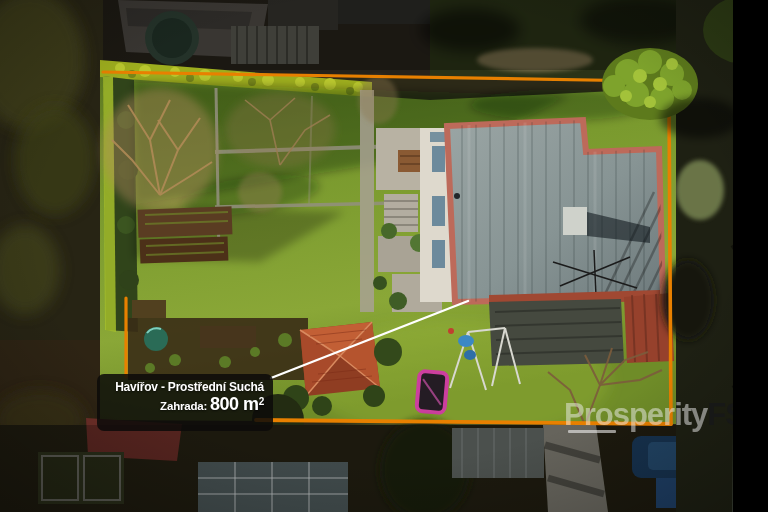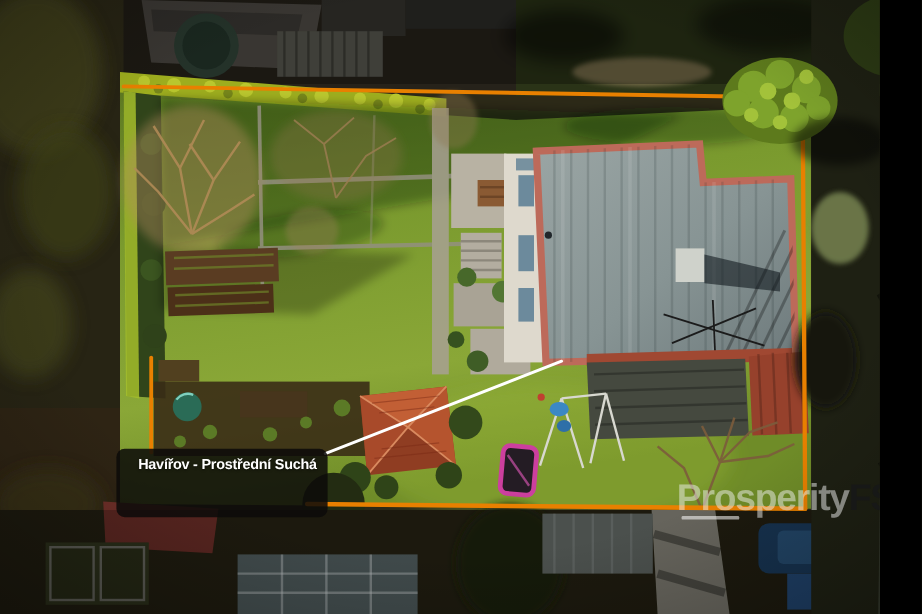--- a/index.html
+++ b/index.html
@@ -412,20 +412,22 @@
     <ellipse cx="700" cy="118" rx="40" ry="20" fill="rgba(8,10,4,0.5)" filter="url(#b4)"></ellipse>
   </g>
 
   <line x1="271" y1="378" x2="468" y2="301" stroke="#FFFFFF" stroke-width="2.4" stroke-linecap="round"></line>
 
   <rect x="0" y="0" width="768" height="512" fill="url(#gVignette)"></rect>
 </svg>
 
   <div class="info-card">
     <div class="line1">Havířov - Prostřední Suchá</div>
+    <div class="line3"><span>Zahrada:</span>
+      <span class="big">800 m</span><sup>2</sup></div>
   </div>
 
   <div class="watermark">
     <span class="wm-light">Prosperity</span><span class="wm-dark">FS</span>
     <div class="wm-underline"></div>
   </div>
 
 </div>
 
 </body></html>

